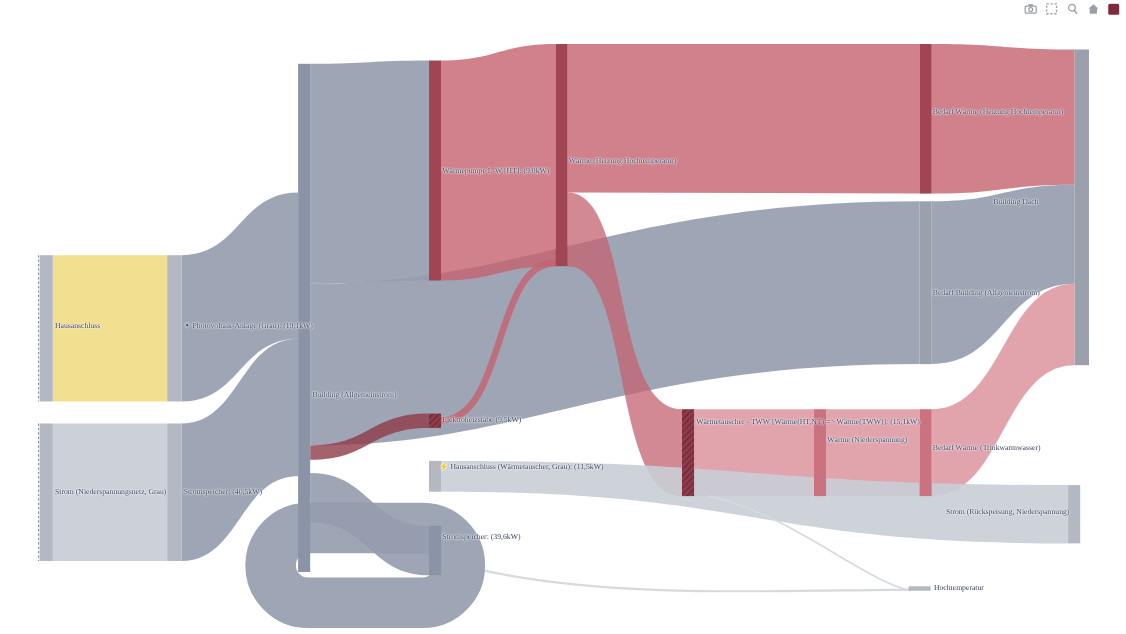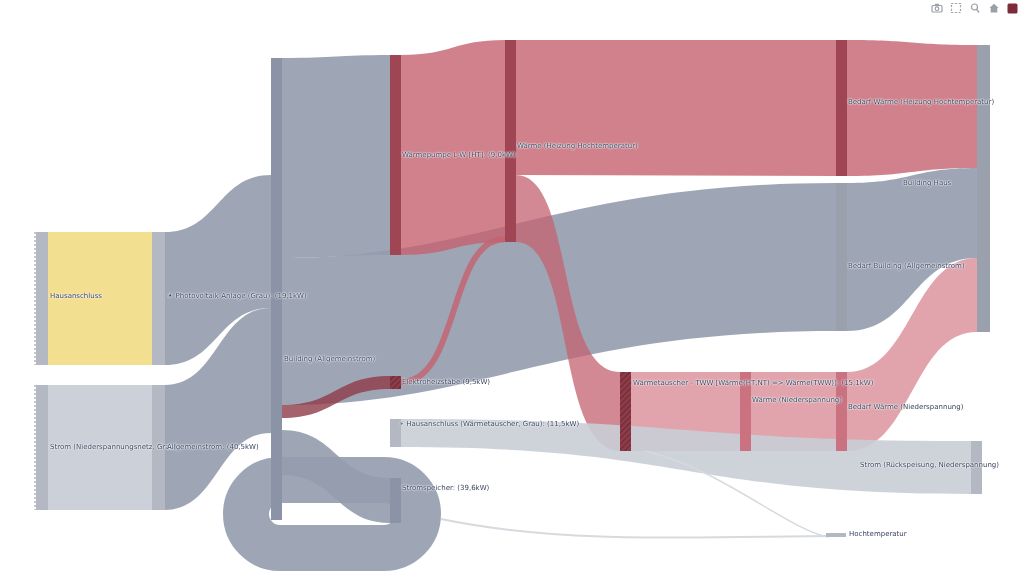--- a/index.html
+++ b/index.html
@@ -1,20 +1,20 @@
 <!DOCTYPE html>
 <html><head>
 <meta charset="utf-8">
 <style>
   html,body{margin:0;padding:0;background:#fff;}
   #stage{position:relative;width:1024px;height:576px;background:#fff;overflow:hidden;
          font-family:"DejaVu Sans",sans-serif;}
   #plot{position:absolute;left:0;top:0;}
   .lbl{position:absolute;font-size:7px;line-height:8px;color:#39445f;white-space:nowrap;
-       text-shadow:0 0 2px #fff,0 0 2px #fff,0 0 1px #fff;}
+       text-shadow:0 0 2px #fff,0 0 2px #fff,0 0 1px #fff;font-family:Liberation Serif, serif;}
   #modebar{position:absolute;top:2px;right:6px;display:flex;align-items:center;gap:7px;}
   #modebar svg{display:block;}
 </style>
 </head>
 <body>
 
 <div id="stage">
 
 <svg id="plot" width="1024" height="576" viewBox="0 0 1024 576">
   <defs>
@@ -65,35 +65,35 @@
   <rect x="836" y="183" width="11" height="148" fill="#9aa1ac"></rect>
   <rect x="836" y="372" width="11" height="79" fill="#cb7280"></rect>
   <rect x="971" y="441" width="11" height="53" fill="#b3b8c2"></rect>
   <rect x="826" y="533" width="20" height="4" fill="#b3b8c2"></rect>
   <rect x="977" y="45" width="13" height="287" fill="#9aa1ac"></rect>
 </svg>
 
 <div class="lbl" style="left:50px;top:292px">Hausanschluss</div>
 <div class="lbl" style="left:50px;top:443px">Strom (Niederspannungsnetz, Grau)</div>
 <div class="lbl" style="left:167px;top:292px">☀ Photovoltaik-Anlage (Grau): (19,1kW)</div>
-<div class="lbl" style="left:167px;top:443px">Allgemeinstrom: (40,5kW)</div>
+<div class="lbl" style="left:167px;top:443px">Stromspeicher: (40,5kW)</div>
 <div class="lbl" style="left:284px;top:355px">Building (Allgemeinstrom)</div>
 <div class="lbl" style="left:402px;top:151px">Wärmepumpe L-W [HT]: (9,0kW)</div>
 <div class="lbl" style="left:402px;top:378px">Elektroheizstäbe (9,5kW)</div>
 <div class="lbl" style="left:399px;top:420px">⚡ Hausanschluss (Wärmetauscher, Grau): (11,5kW)</div>
 <div class="lbl" style="left:402px;top:484px">Stromspeicher: (39,6kW)</div>
 <div class="lbl" style="left:517px;top:142px">Wärme (Heizung Hochtemperatur)</div>
 <div class="lbl" style="left:633px;top:379px">Wärmetauscher - TWW [Wärme(HT,NT) =&gt; Wärme(TWW)]: (15,1kW)</div>
 <div class="lbl" style="left:752px;top:396px">Wärme (Niederspannung)</div>
 <div class="lbl" style="left:848px;top:98px">Bedarf Wärme (Heizung Hochtemperatur)</div>
 <div class="lbl" style="left:848px;top:262px">Bedarf Building (Allgemeinstrom)</div>
-<div class="lbl" style="left:848px;top:403px">Bedarf Wärme (Niederspannung)</div>
+<div class="lbl" style="left:848px;top:403px">Bedarf Wärme (Trinkwarmwasser)</div>
 <div class="lbl" style="left:860px;top:461px">Strom (Rückspeisung, Niederspannung)</div>
 <div class="lbl" style="left:849px;top:530px">Hochtemperatur</div>
-<div class="lbl" style="left:903px;top:179px">Building Haus</div>
+<div class="lbl" style="left:903px;top:179px">Building Dach</div>
 
 <div id="modebar">
   <svg width="12" height="12" viewBox="0 0 12 12">
     <rect x="1" y="3.5" width="10" height="6.5" rx="1" fill="none" stroke="#9aa0a8" stroke-width="1.2"></rect>
     <rect x="4" y="1.8" width="4" height="2" fill="#9aa0a8"></rect>
     <circle cx="6" cy="6.7" r="1.8" fill="none" stroke="#9aa0a8" stroke-width="1.2"></circle>
   </svg>
   <svg width="12" height="12" viewBox="0 0 12 12">
     <rect x="1.5" y="1.5" width="9" height="9" fill="none" stroke="#9aa0a8" stroke-width="1.2" stroke-dasharray="2,1.6"></rect>
   </svg>

